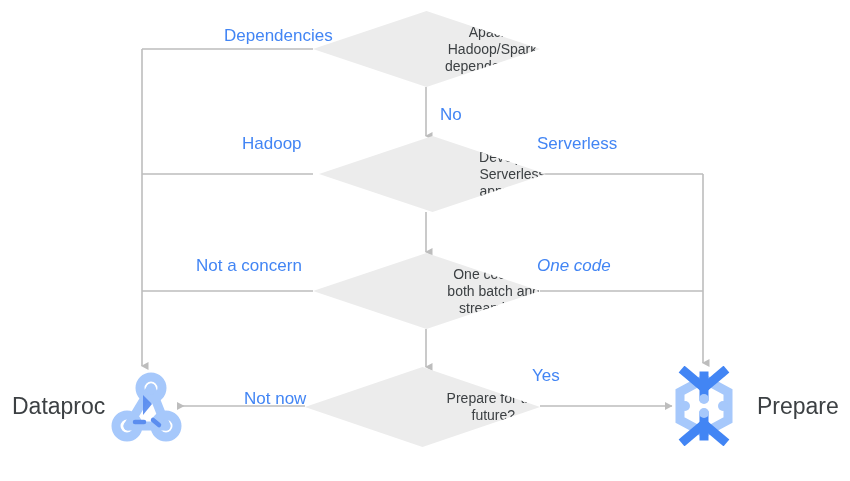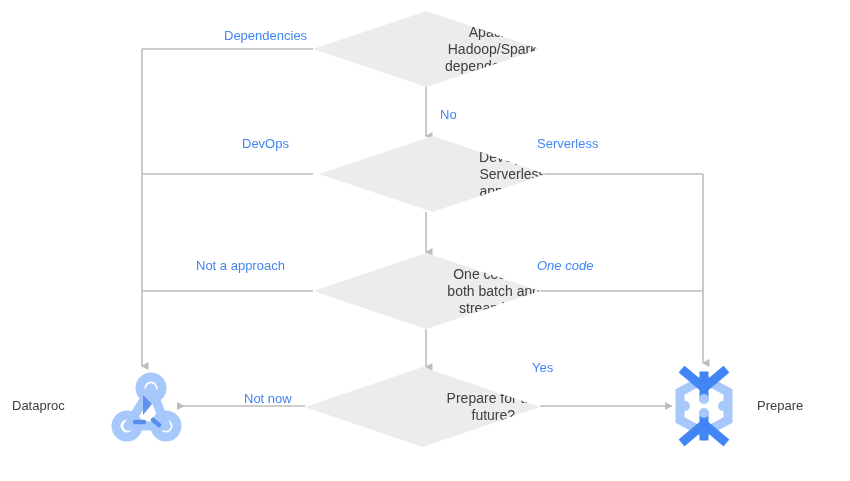--- a/index.html
+++ b/index.html
@@ -39,29 +39,29 @@
     -webkit-clip-path: polygon(50% 0%, 100% 50%, 50% 100%, 0% 50%);
     user-select: none;
   }
   .diamond .dtext {
     max-width: 62%;
     white-space: pre-line;
   }
   .edge-label {
     position: absolute;
     color: #4285f4;
-    font-size: 13px;
+    font-size: 17px;
     line-height: 16px;
     white-space: nowrap;
     user-select: none;
   }
   .node-label {
     position: absolute;
     color: #3c4043;
-    font-size: 13px;
+    font-size: 23px;
     line-height: 20px;
     white-space: nowrap;
     user-select: none;
   }
   .logo {
     position: absolute;
   }
 </style>
 </head>
 <body>
@@ -129,31 +129,31 @@
 
   <div class="diamond" style="left:305px; top:367px; width:235px; height:80px;">
     <span class="dtext">Prepare for the
 future?</span>
   </div>
 
   <div class="edge-label" style="left:224px; top:28px;">Dependencies</div>
 
   <div class="edge-label" style="left:440px; top:107px;">No</div>
 
-  <div class="edge-label" style="left:242px; top:136px;">DevOps</div>
+  <div class="edge-label" style="left:242px; top:136px;">Hadoop</div>
 
   <div class="edge-label" style="left:537px; top:136px;">Serverless</div>
 
-  <div class="edge-label" style="left:196px; top:258px;">Not a approach</div>
+  <div class="edge-label" style="left:196px; top:258px;">Not a concern</div>
 
   <div class="edge-label" style="left:537px; top:258px;font-style:italic;">One code</div>
 
   <div class="edge-label" style="left:244px; top:391px;">Not now</div>
 
-  <div class="edge-label" style="left:532px; top:360px;">Yes</div>
+  <div class="edge-label" style="left:532px; top:368px;">Yes</div>
 
   <div class="node-label" style="left:12px; top:396px;">Dataproc</div>
 
   <div class="logo" style="left:110px; top:368px; width:72px; height:76px;">
     <svg viewBox="0 0 72 76" width="72" height="76" xmlns="http://www.w3.org/2000/svg">
 
       <g fill="none" stroke="#a6c8fb" stroke-width="9" stroke-linecap="round">
         <path d="M41,20 L18,58"></path>
         <path d="M18,58 L56,58"></path>
         <path d="M56,58 L41,20"></path>

